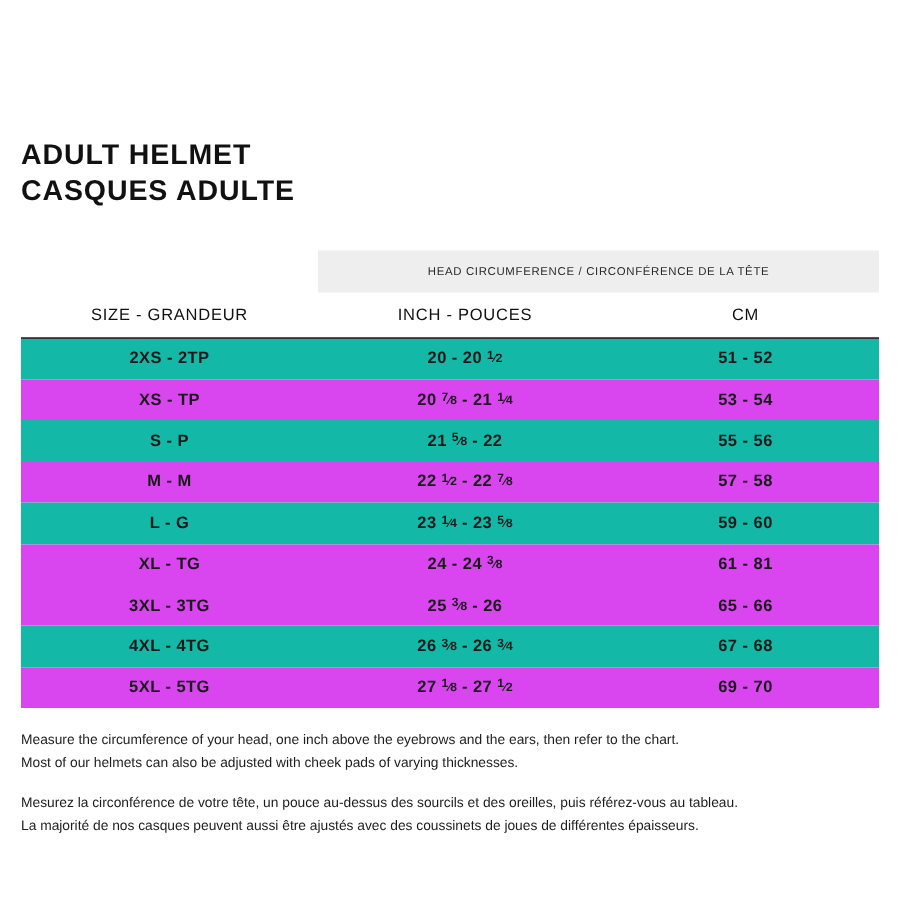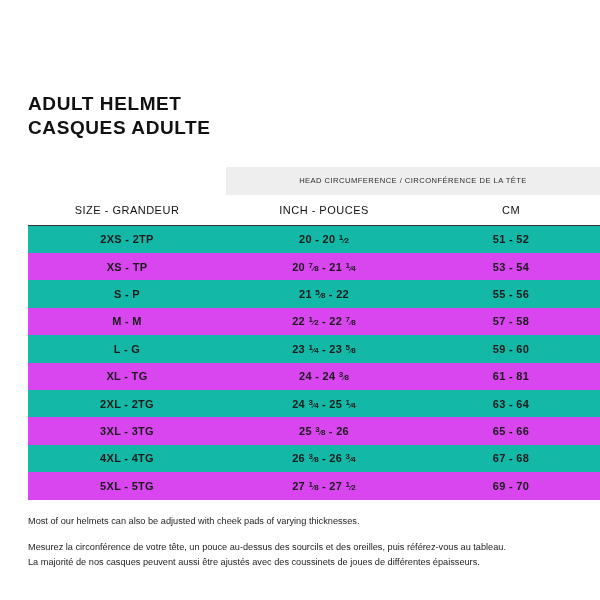--- a/index.html
+++ b/index.html
@@ -12,21 +12,21 @@
     background: #ffffff;
     font-family: "Liberation Sans", sans-serif;
     color: #1a1a1a;
     overflow: hidden;
   }
   .page {
     position: relative;
     width: 600px;
     height: 448px;
     box-sizing: border-box;
-    padding: 0 28px;
+    padding: 0 14px;
     border-radius: 17px;
   }
   .title-block {
     padding-top: 92px;
   }
   .title-line {
     font-size: 19px;
     font-weight: bold;
     letter-spacing: 0.6px;
     line-height: 1.28;
@@ -155,45 +155,41 @@
         <tr class="odd">
           <td>L - G</td>
           <td>23&nbsp;<span class="frac"><sup>1</sup>⁄<sub>4</sub></span> - 23&nbsp;<span class="frac"><sup>5</sup>⁄<sub>8</sub></span></td>
           <td>59 - 60</td>
         </tr>
         <tr class="even">
           <td>XL - TG</td>
           <td>24 - 24&nbsp;<span class="frac"><sup>3</sup>⁄<sub>8</sub></span></td>
           <td>61 - 81</td>
         </tr>
-        <tr class="odd">
-          <td>2XL - 2TG</td>
-          <td>24&nbsp;<span class="frac"><sup>3</sup>⁄<sub>4</sub></span> - 25&nbsp;<span class="frac"><sup>1</sup>⁄<sub>4</sub></span></td>
-          <td>63 - 64</td>
-        </tr>
         <tr class="even">
           <td>3XL - 3TG</td>
           <td>25&nbsp;<span class="frac"><sup>3</sup>⁄<sub>8</sub></span> - 26</td>
           <td>65 - 66</td>
         </tr>
         <tr class="odd">
           <td>4XL - 4TG</td>
           <td>26&nbsp;<span class="frac"><sup>3</sup>⁄<sub>8</sub></span> - 26&nbsp;<span class="frac"><sup>3</sup>⁄<sub>4</sub></span></td>
           <td>67 - 68</td>
         </tr>
         <tr class="even">
           <td>5XL - 5TG</td>
           <td>27&nbsp;<span class="frac"><sup>1</sup>⁄<sub>8</sub></span> - 27&nbsp;<span class="frac"><sup>1</sup>⁄<sub>2</sub></span></td>
           <td>69 - 70</td>
         </tr>
       </tbody>
   </table>
 
   <div class="notes">
     <div class="note-block-1">
+      <div class="note-p">Measure the circumference of your head, one inch above the eyebrows and the ears, then refer to the chart.</div>
       <div class="note-p">Most of our helmets can also be adjusted with cheek pads of varying thicknesses.</div>
     </div>
     <div class="note-block-2">
       <div class="note-p">Mesurez la circonférence de votre tête, un pouce au-dessus des sourcils et des oreilles, puis référez-vous au tableau.</div>
       <div class="note-p">La majorité de nos casques peuvent aussi être ajustés avec des coussinets de joues de différentes épaisseurs.</div>
     </div>
   </div>
 
 </div>
 

